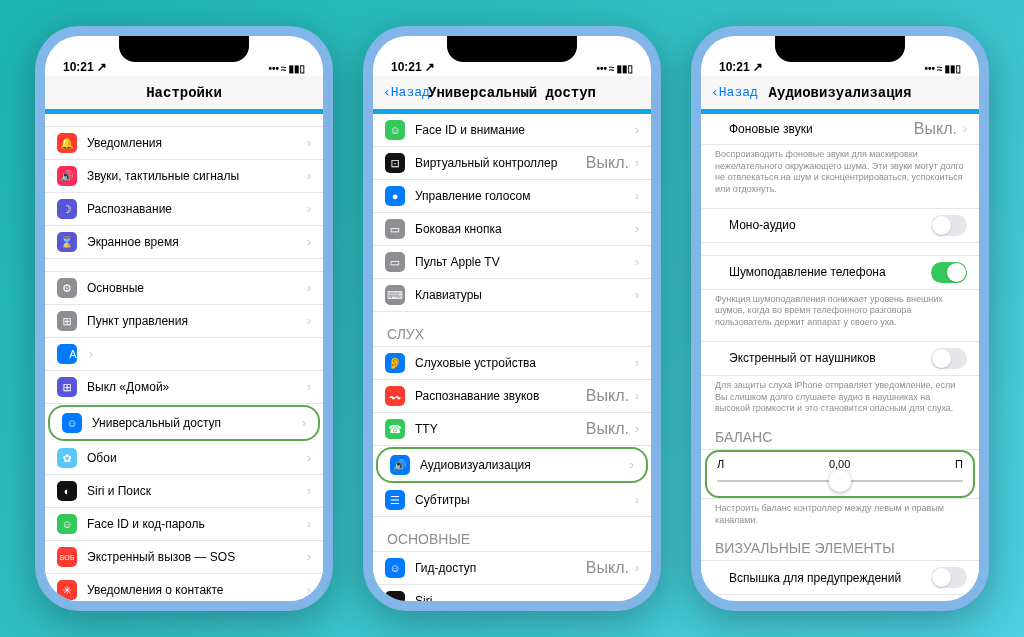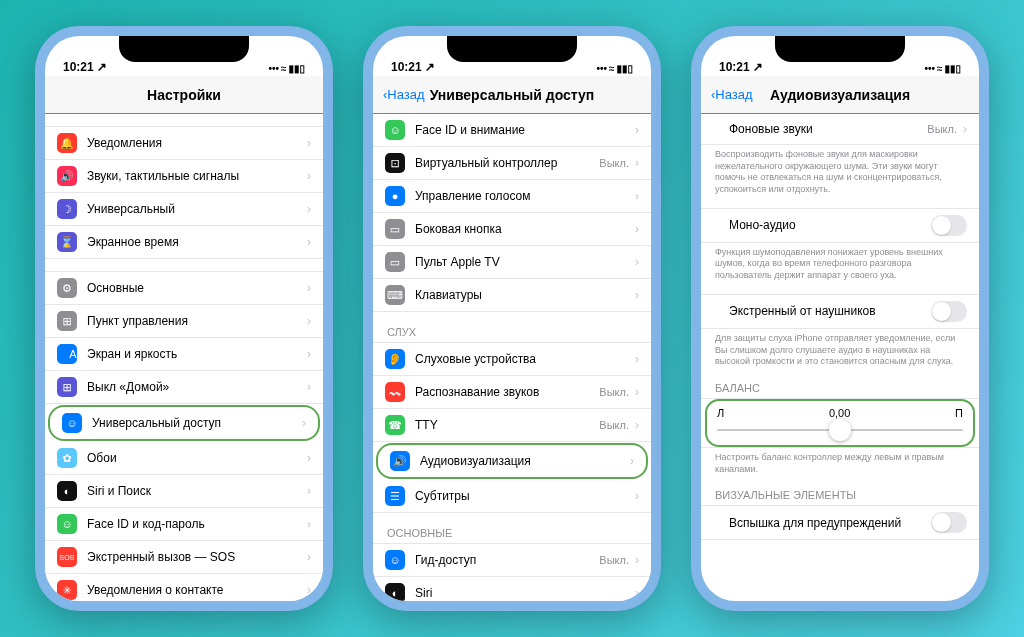--- a/index.html
+++ b/index.html
@@ -32,44 +32,44 @@
     border-bottom-left-radius: 16px; border-bottom-right-radius: 16px;
     z-index: 10;
   }
   .statusbar {
     height: 40px; display: flex; justify-content: space-between; align-items: flex-end;
     padding: 0 18px 2px; font-size: 12px; font-weight: 600;
   }
   .sb-left { display:flex; align-items:center; gap:3px; }
   .sb-right { display:flex; align-items:center; gap:2px; font-size:10px; }
   .header {
-    height: 38px; background: #f7f7f8; border-bottom: 1px solid #0ea5e9;
+    height: 38px; background: #f7f7f8; border-bottom: 5px solid #0ea5e9;
     display: flex; align-items: center; justify-content: center; position: relative;
-    font-size: 14px; font-weight: 600;
+    font-size: 14px; font-weight: 600; font-family: Liberation Mono, monospace;
   }
   .back { position: absolute; left: 10px; color: #007aff; font-size: 13px; font-weight: 400; display:flex; align-items:center; }
   .content { flex: 1; overflow-y: auto; }
   .content::-webkit-scrollbar { width: 0; }
   .group { margin: 12px 0 0; background: #fff; border-top:1px solid #e5e5ea; border-bottom:1px solid #e5e5ea; }
-  .group-header { font-size: 11px; color: #8e8e93; text-transform: uppercase; padding: 14px 14px 4px; }
+  .group-header { font-size: 14px; color: #8e8e93; text-transform: uppercase; padding: 14px 14px 4px; }
   .group-footer { font-size: 9px; color: #8e8e93; padding: 4px 14px 0; line-height: 1.3; }
   .row {
     display: flex; align-items: center; padding: 6px 12px; min-height: 30px;
     border-bottom: 0.5px solid #e5e5ea; position: relative;
     font-size: 12px;
   }
   .row:last-child { border-bottom: none; }
   .row.highlight { border: 2px solid #5ca84f; border-radius: 16px; margin: 1px 3px; }
   .icon-box {
     width: 20px; height: 20px; border-radius: 5px; margin-right: 10px;
     display: flex; align-items: center; justify-content: center;
     font-size: 11px; color: #fff; flex-shrink: 0;
   }
   .label { flex: 1; color: #000; }
-  .detail { color: #8e8e93; font-size: 11px; margin-right: 4px; }
+  .detail { color: #8e8e93; font-size: 16px; margin-right: 4px; }
   .chevron { color: #c7c7cc; font-size: 12px; margin-left: 2px; }
   .toggle {
     width: 36px; height: 21px; border-radius: 11px; background: #e5e5ea; position: relative; flex-shrink:0;
   }
   .toggle.on { background: #34c759; }
   .toggle::after {
     content: ""; position: absolute; width: 19px; height: 19px; background: #fff;
     border-radius: 50%; top: 1px; left: 1px; box-shadow: 0 1px 2px rgba(0,0,0,0.2);
   }
   .toggle.on::after { left: auto; right: 1px; }
@@ -107,21 +107,21 @@
             <span class="label">Уведомления</span>
             <span class="chevron">›</span>
           </div>
           <div class="row">
             <div class="icon-box" style="background: rgb(255, 45, 85);">🔊</div>
             <span class="label">Звуки, тактильные сигналы</span>
             <span class="chevron">›</span>
           </div>
           <div class="row">
             <div class="icon-box" style="background: rgb(88, 86, 214);">☽</div>
-            <span class="label">Универсальный</span>
+            <span class="label">Распознавание</span>
             <span class="chevron">›</span>
           </div>
           <div class="row">
             <div class="icon-box" style="background: rgb(88, 86, 214);">⌛</div>
             <span class="label">Экранное время</span>
             <span class="chevron">›</span>
           </div>
         </div>
       <div class="group" id="p1g2">
           <div class="row">
@@ -129,21 +129,20 @@
             <span class="label">Основные</span>
             <span class="chevron">›</span>
           </div>
           <div class="row">
             <div class="icon-box" style="background: rgb(142, 142, 147);">⊞</div>
             <span class="label">Пункт управления</span>
             <span class="chevron">›</span>
           </div>
           <div class="row">
             <div class="icon-box" style="background: rgb(0, 122, 255); padding-left: 19px;">AA</div>
-            <span class="label">Экран и яркость</span>
             <span class="chevron">›</span>
           </div>
           <div class="row">
             <div class="icon-box" style="background: rgb(88, 86, 214);">⊞</div>
             <span class="label">Выкл «Домой»</span>
             <span class="chevron">›</span>
           </div>
           <div class="row highlight">
             <div class="icon-box" style="background: rgb(0, 122, 255);">☺</div>
             <span class="label">Универсальный доступ</span>
@@ -298,29 +297,35 @@
       <span>Аудиовизуализация</span>
     </div>
     <div class="content plain-items">
       <div class="group" style="margin-top:0;border-top:none;">
         <div class="row">
           <span class="label">Фоновые звуки</span>
           <span class="detail">Выкл.</span>
           <span class="chevron">›</span>
         </div>
       </div>
-      <div class="group-footer">Воспроизводить фоновые звуки для маскировки нежелательного окружающего шума. Эти звуки могут помочь не отвлекаться на шум и сконцентрироваться, успокоиться или отдохнуть.</div>
+      <div class="group-footer">Воспроизводить фоновые звуки для маскировки нежелательного окружающего шума. Эти звуки могут долго не отвлекаться на шум и сконцентрироваться, успокоиться или отдохнуть.</div>
 
       <div class="group">
         <div class="row">
           <span class="label">Моно-аудио</span>
           <div class="toggle"></div>
         </div>
       </div>
 
+      <div class="group">
+        <div class="row">
+          <span class="label">Шумоподавление телефона</span>
+          <div class="toggle on"></div>
+        </div>
+      </div>
       <div class="group-footer">Функция шумоподавления понижает уровень внешних шумов, когда во время телефонного разговора пользователь держит аппарат у своего уха.</div>
 
       <div class="group">
         <div class="row">
           <span class="label">Экстренный от наушников</span>
           <div class="toggle"></div>
         </div>
       </div>
       <div class="group-footer">Для защиты слуха iPhone отправляет уведомление, если Вы слишком долго слушаете аудио в наушниках на высокой громкости и это становится опасным для слуха.</div>
 

